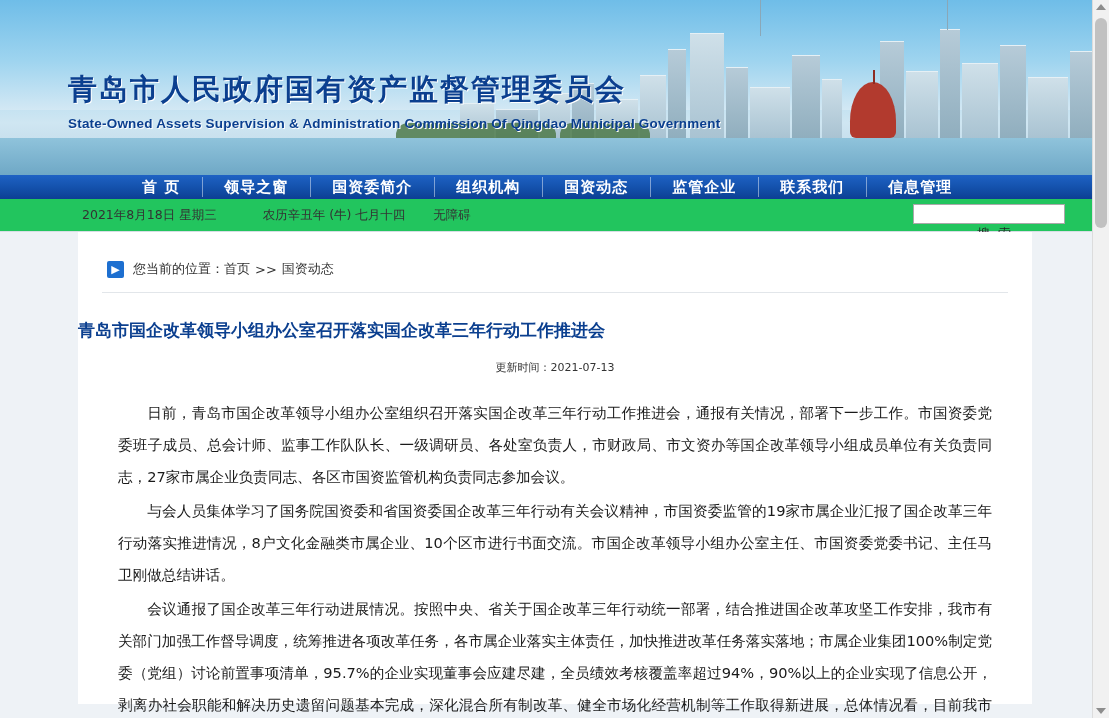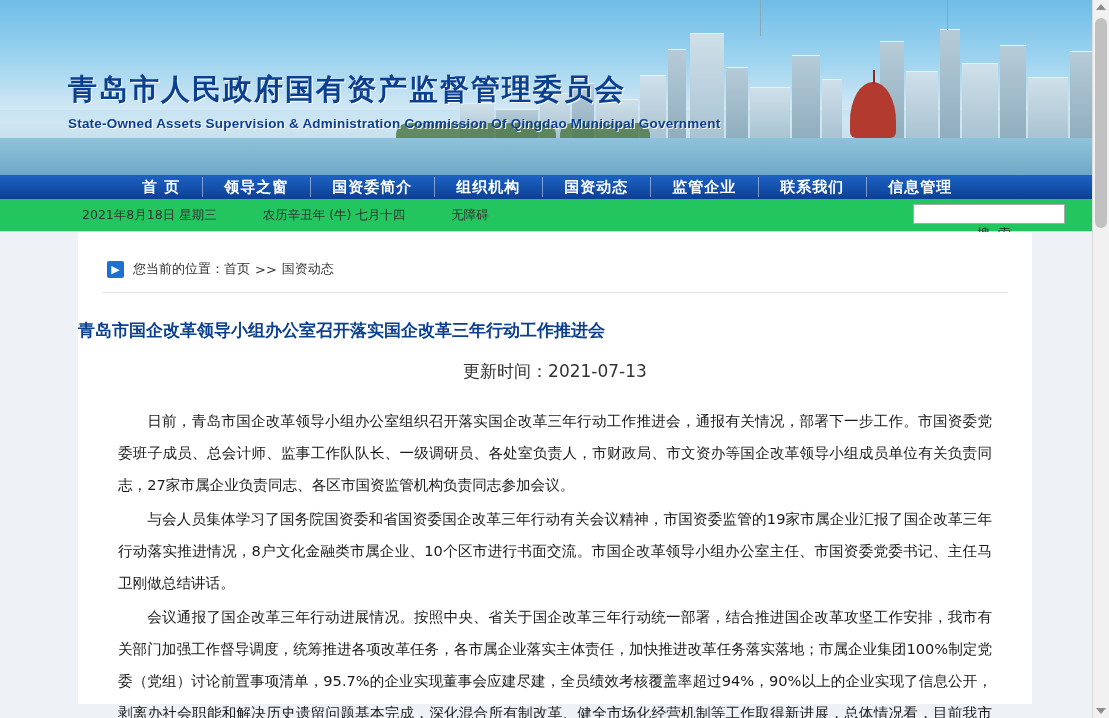--- a/index.html
+++ b/index.html
@@ -139,21 +139,21 @@
     border-bottom: 1px solid #d7dee5;
     display: flex;
     align-items: center;
     padding-left: 82px;
     box-sizing: border-box;
     font-size: 12.5px;
     color: #333333;
     font-family: "DejaVu Sans", sans-serif;
   }
   .datebar .d1 { margin-right: 46px; }
-  .datebar .d2 { margin-right: 46px; }
+  .datebar .d2 { margin-right: 28px; }
   .search-wrap {
     position: absolute;
     right: 44px;
     top: 5px;
     display: flex;
     flex-direction: column;
   }
   .search-input {
     width: 152px;
     height: 20px;
@@ -223,21 +223,21 @@
     margin-top: 26px;
     text-align: left;
     font-size: 17px;
     font-weight: bold;
     color: #0b3f8f;
     font-family: "DejaVu Sans", sans-serif;
   }
   .art-meta {
     margin-top: 18px;
     text-align: center;
-    font-size: 17px;
+    font-size: 11px;
     color: #333;
     font-family: "DejaVu Sans", sans-serif;
   }
   .art-body {
     margin: 22px 40px 0 40px;
     font-size: 14.6px;
     line-height: 32px;
     color: #1a1a1a;
     text-align: justify;
     font-family: "DejaVu Sans", sans-serif;

